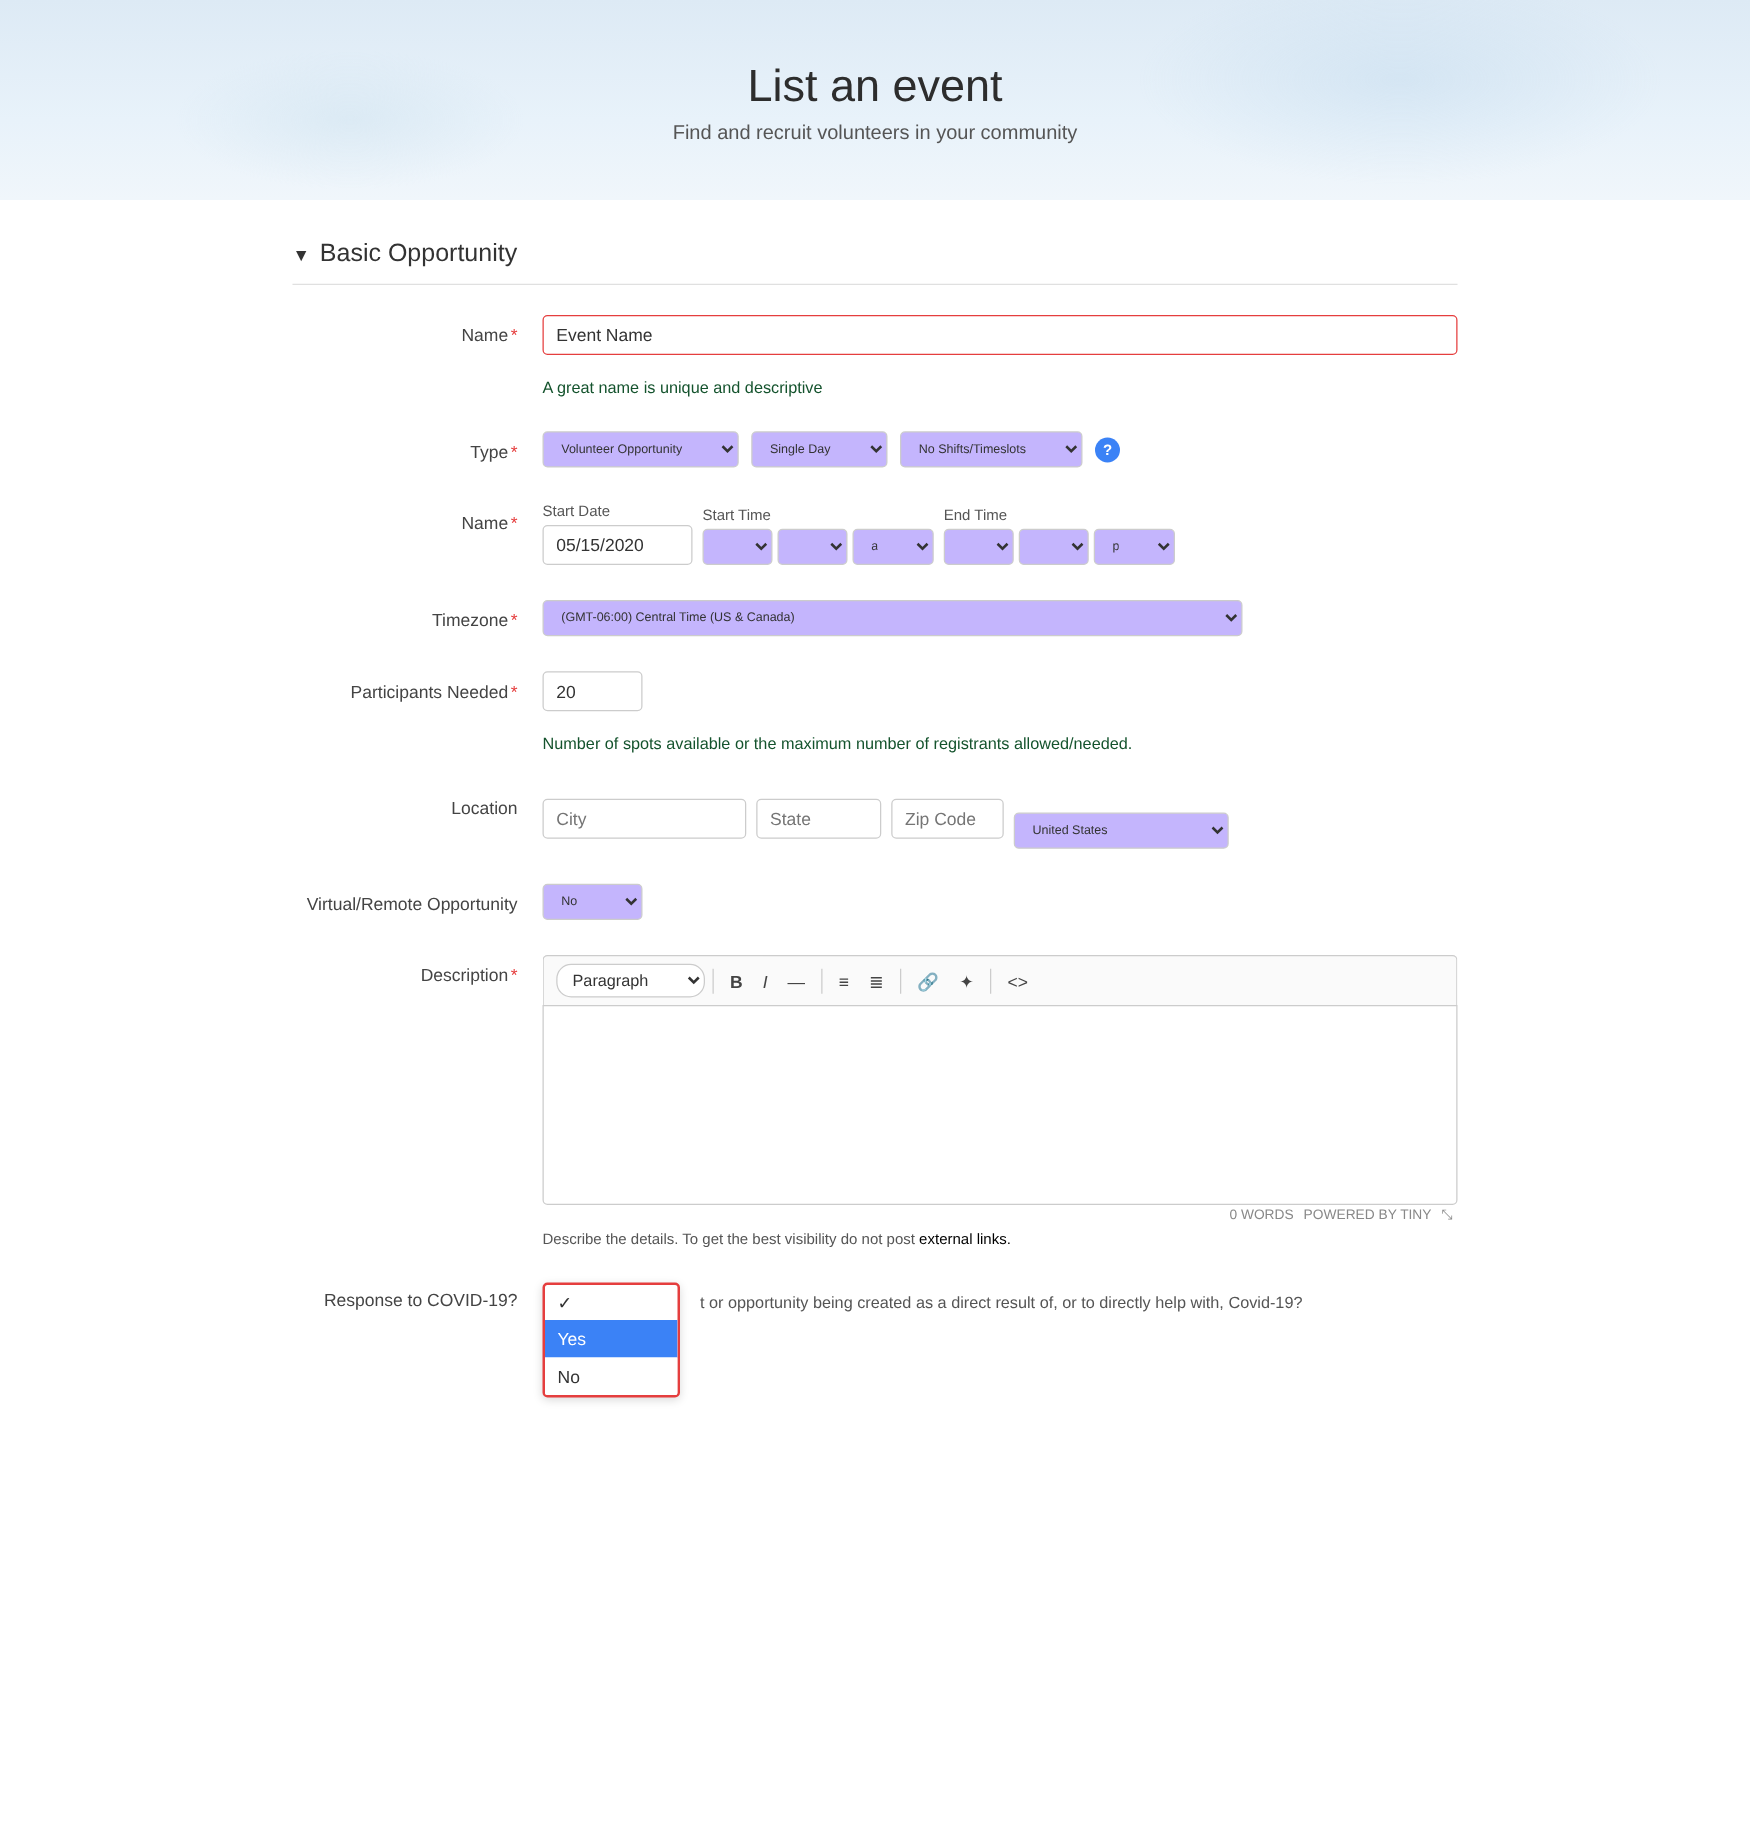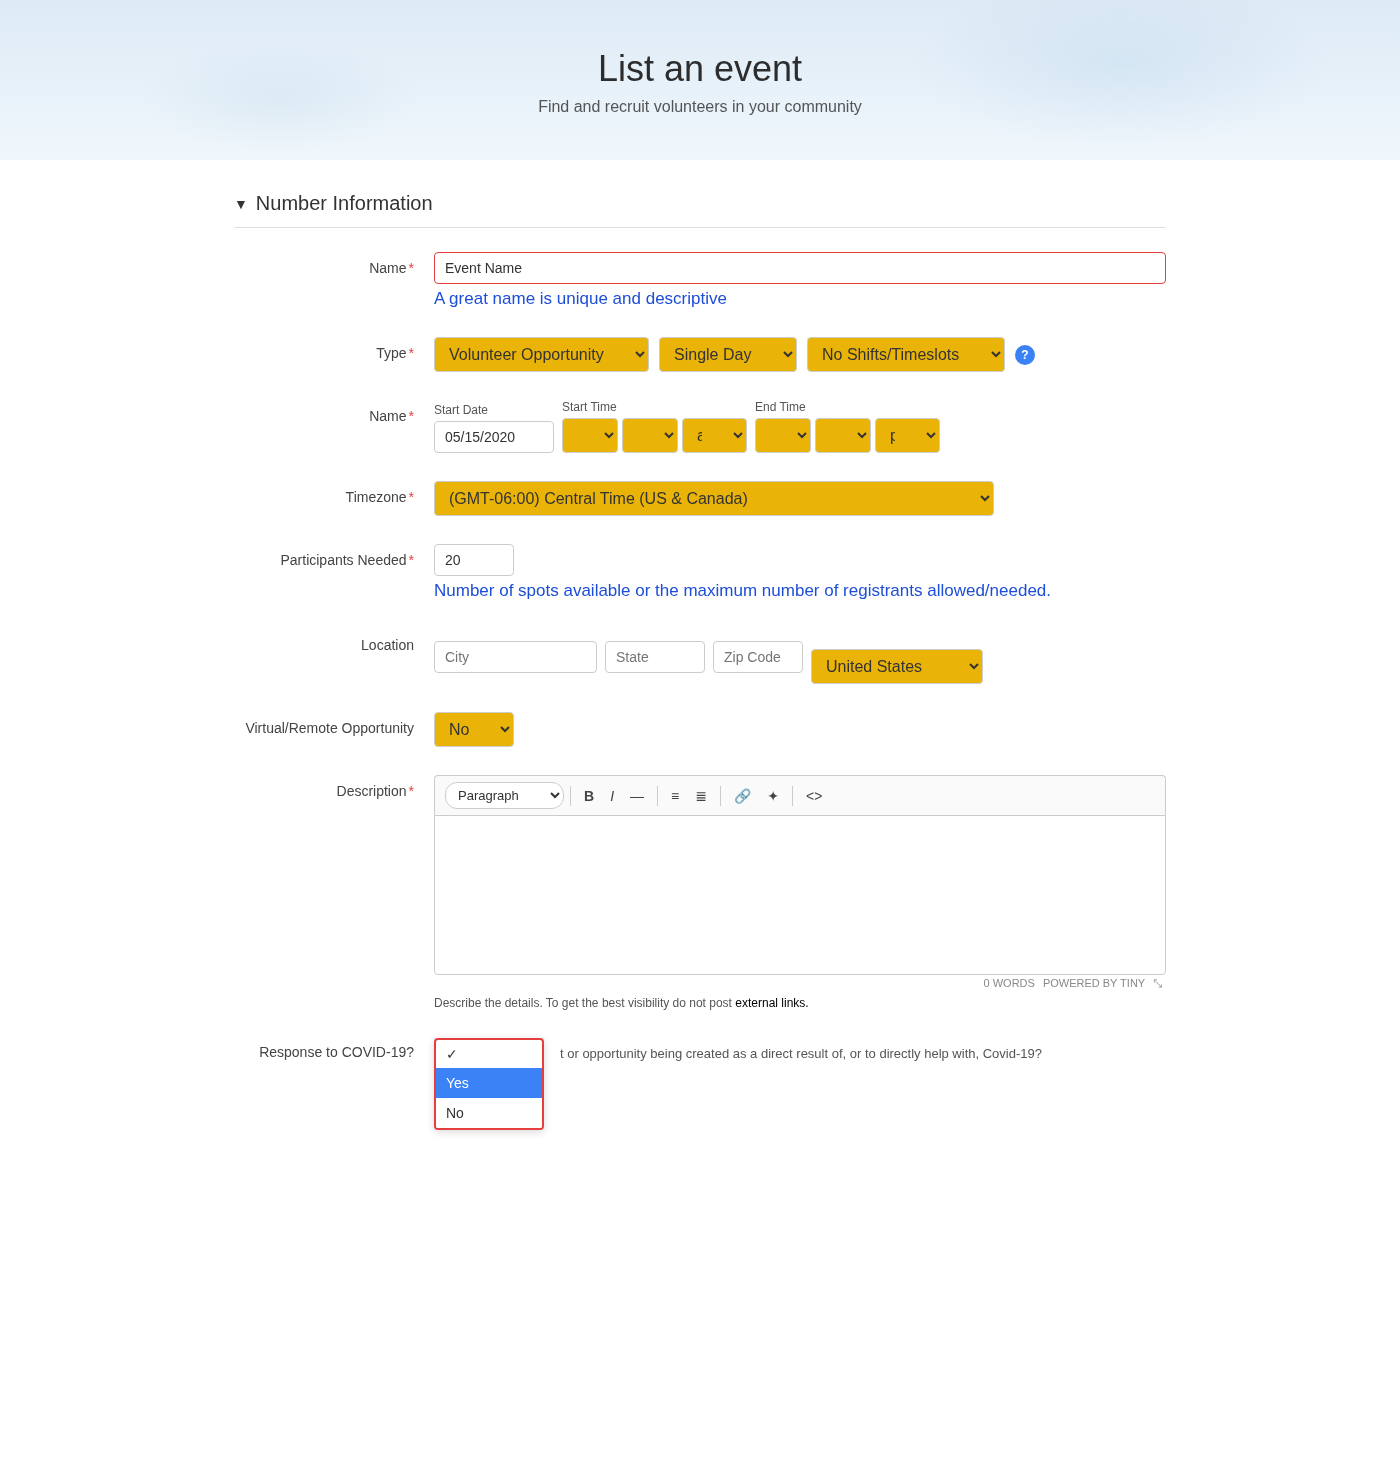--- a/index.html
+++ b/index.html
@@ -77,31 +77,31 @@
     .name-input {
       width: 100%;
       border: 1px solid #e53e3e !important;
       border-radius: 4px;
       padding: 8px 12px;
       font-size: 16px;
       color: #e53e3e;
       font-weight: 500;
     }
     .field-hint {
-      font-size: 17px; color: #1d4ed8; margin-top: 5px;
+      font-size: 13px; color: #14532d; margin-top: 18px;
     }
 
     
     select {
       border: 1px solid #ccc;
       border-radius: 4px;
       padding: 7px 28px 7px 10px;
-      font-size: 16px;
+      font-size: 10px;
       color: #333;
-      background: #eab308;
+      background: #c4b5fd;
       appearance: auto;
       outline: none;
       cursor: pointer;
     }
 
     
     .type-row { display: flex; align-items: center; gap: 10px; flex-wrap: wrap; }
     .help-icon {
       width: 20px; height: 20px; border-radius: 50%;
       background: #3b82f6; color: #fff;
@@ -225,21 +225,21 @@
 <div class="hero">
   <div class="hero-map"></div>
   <h1>List an event</h1>
   <p>Find and recruit volunteers in your community</p>
 </div>
 
 <div class="form-container">
 
   <div class="section-header">
     <span class="chevron-icon">▼</span>
-    <span>Number Information</span>
+    <span>Basic Opportunity</span>
   </div>
 
   <div class="form-row">
     <div class="form-label">
       <span>Name</span><span class="required">*</span>
     </div>
     <div class="form-content">
       <input type="text" class="name-input" value="Event Name" placeholder="Event Name" style="">
       <div class="field-hint">A great name is unique and descriptive</div>
     </div>

